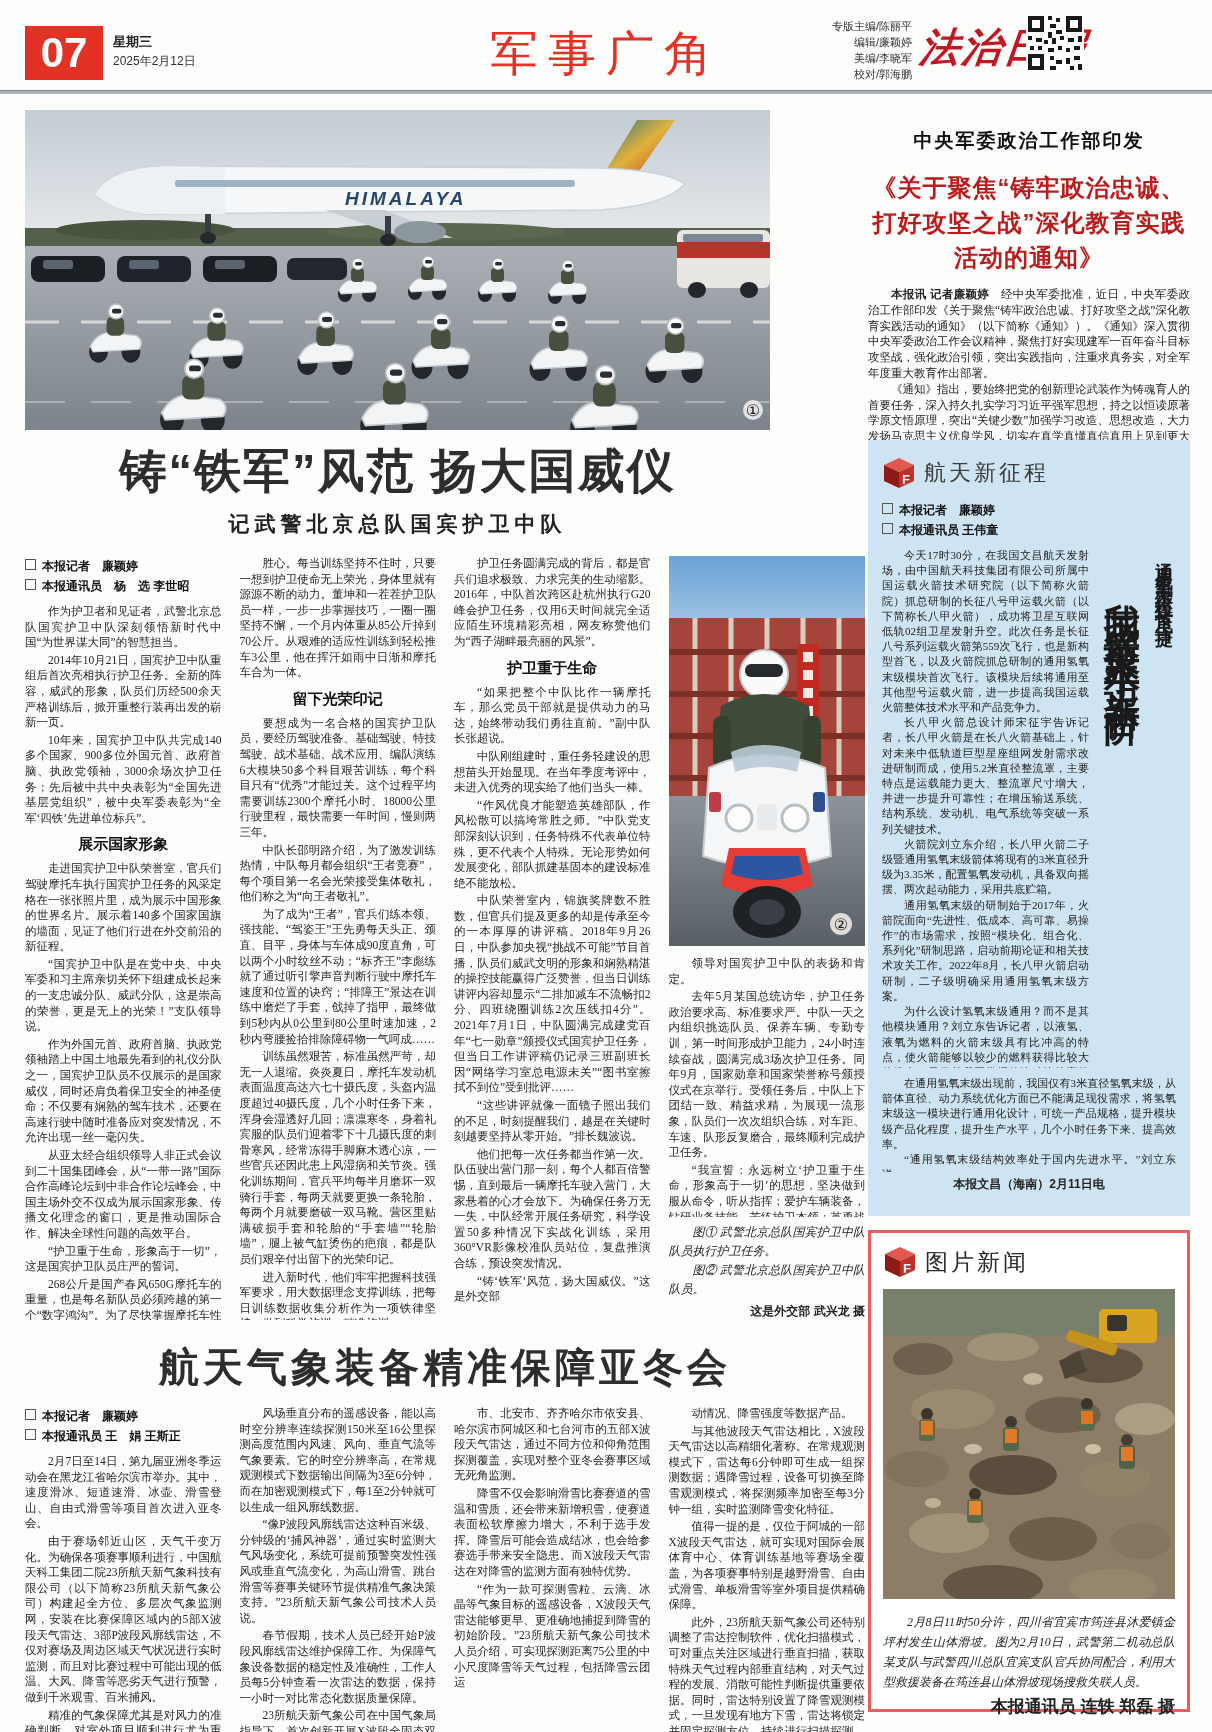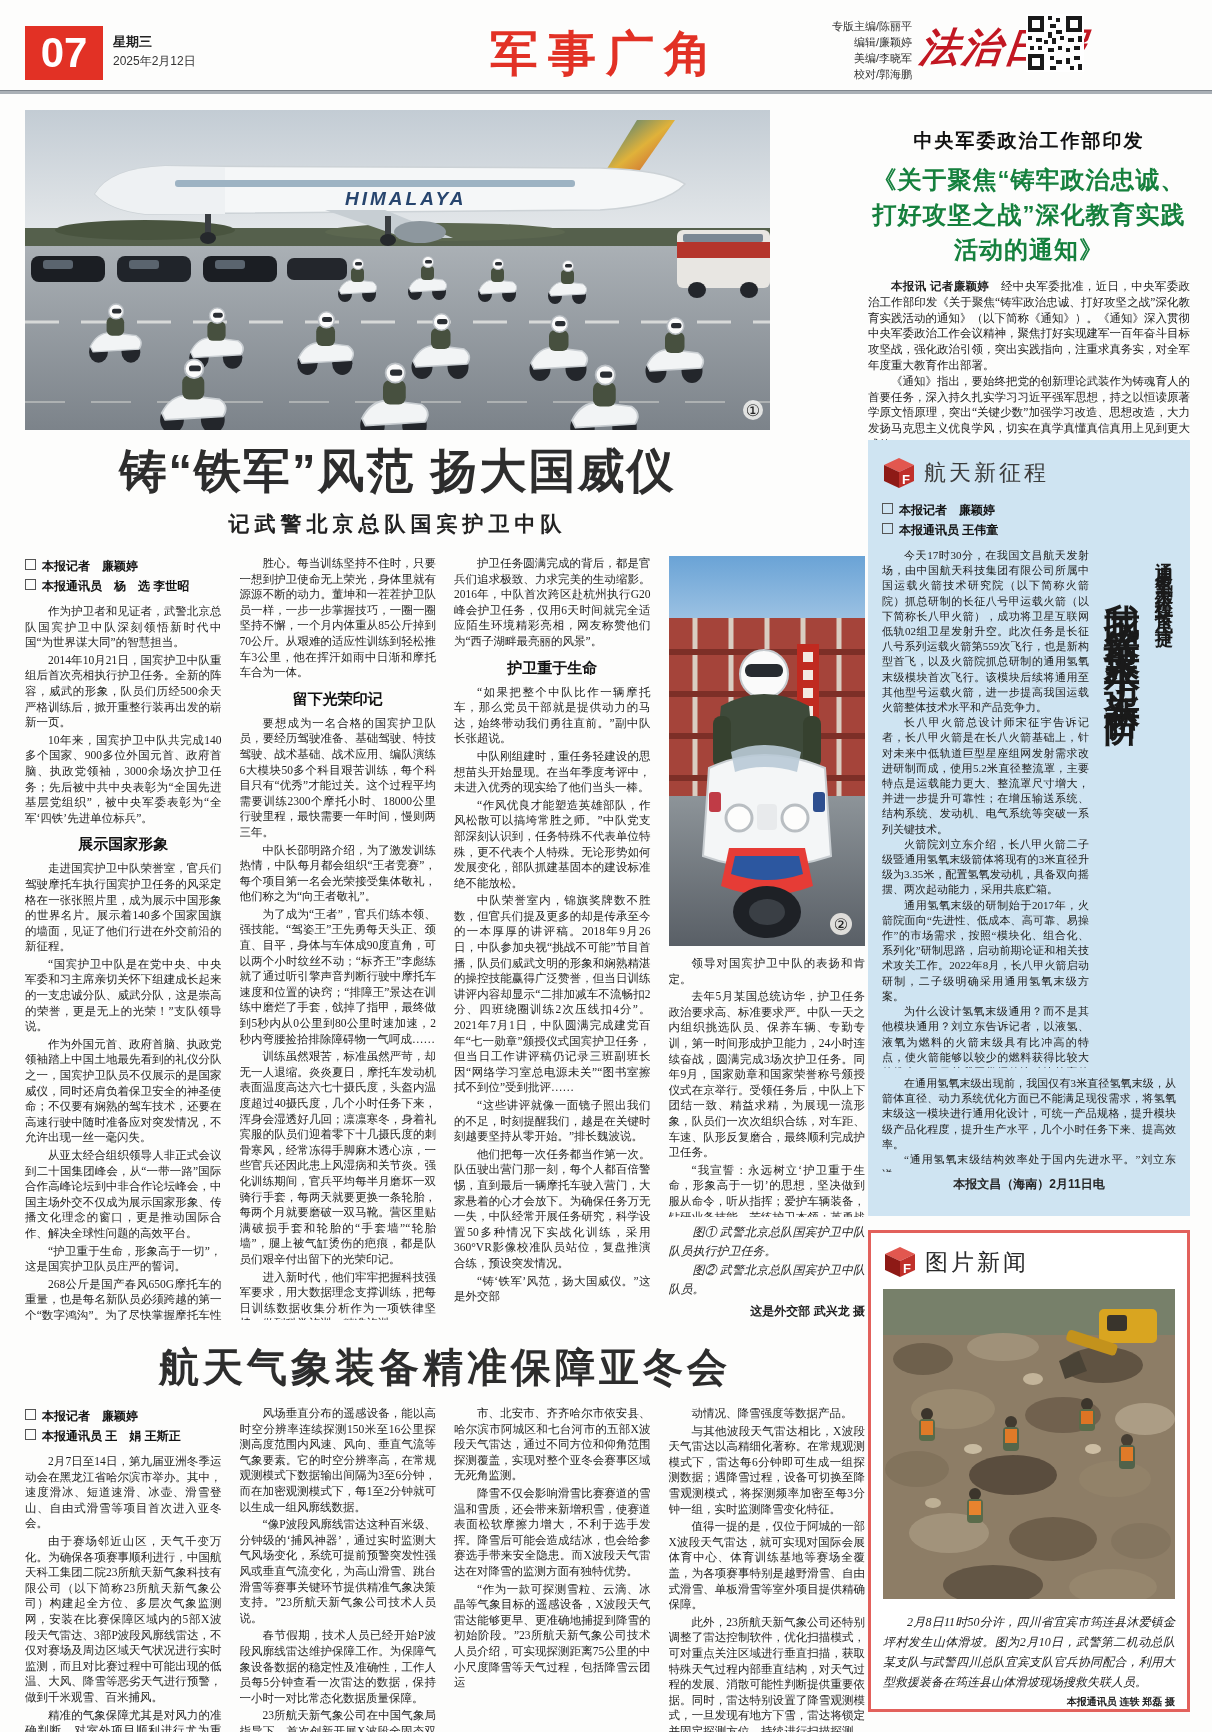--- a/index.html
+++ b/index.html
@@ -4,21 +4,21 @@
 <style>
   html,body{margin:0;padding:0;background:#e9e9e9;}
   .page{position:relative;width:1212px;height:1732px;background:#fdfdfc;margin:0 auto;overflow:hidden;
         font-family:"Liberation Serif",serif;color:#222;}
   
   .pgnum{position:absolute;left:25px;top:26px;width:78px;height:54px;background:#e23125;color:#fff;
          font-family:"Liberation Sans",sans-serif;font-weight:bold;font-size:42px;line-height:54px;text-align:center;}
   .wk{position:absolute;left:113px;top:33px;font-size:13px;font-weight:bold;font-family:"Liberation Sans",sans-serif;}
   .dt{position:absolute;left:113px;top:53px;font-size:12px;font-family:"Liberation Sans",sans-serif;color:#333;}
   .secttl{position:absolute;left:406px;top:22px;width:400px;text-align:center;color:#e23125;
-          font-family:"Liberation Sans",sans-serif;font-weight:bold;font-size:48px;letter-spacing:10px;}
+          font-family:"Liberation Sans",sans-serif;font-weight:normal;font-size:48px;letter-spacing:10px;}
   .credits{position:absolute;left:812px;top:18px;width:100px;text-align:right;font-size:11px;line-height:16px;
            font-family:"Liberation Sans",sans-serif;color:#333;}
   .masthead{position:absolute;left:920px;top:20px;font-size:40px;font-weight:bold;font-style:italic;
             color:#c21722;font-family:"Liberation Serif",serif;letter-spacing:2px;transform:skewX(-6deg);}
   .qr{position:absolute;left:1026px;top:14px;}
   .hrule{position:absolute;left:0;top:90px;width:1212px;height:3px;background:#aab0b6;border-top:1px solid #7e858c;}
   
   .col p{margin:0 0 2px 0;font-size:11.5px;line-height:15.6px;text-align:justify;text-indent:2em;color:#1f1f1f;}
   .sechead{font-family:"Liberation Sans",sans-serif;font-weight:bold;font-size:15px;text-align:center;
            margin:9px 0 7px 0;color:#111;}
@@ -35,21 +35,21 @@
   .colflex{display:flex;flex-direction:column;}
   .colflex .grow{flex:1;overflow:hidden;}
   .caps{flex-shrink:0;padding-top:6px;}
   .caps p{font-style:italic;font-size:12px;line-height:19px;text-indent:2em;margin:0;color:#222;}
   .pcredit{font-family:"Liberation Sans",sans-serif;font-weight:bold;font-size:12px;text-align:right;margin-top:4px;}
   .photo2wrap{flex-shrink:0;margin-bottom:6px;}
   
   .notice{position:absolute;left:868px;top:128px;width:322px;}
   .kicker{font-family:"Liberation Sans",sans-serif;font-weight:bold;font-size:19px;text-align:center;letter-spacing:2px;color:#111;}
   .nhl{font-family:"Liberation Sans",sans-serif;font-weight:bold;font-size:24px;line-height:35px;text-align:center;
-       letter-spacing:1px;color:#15803d;margin-top:8px;}
+       letter-spacing:1px;color:#b91c1c;margin-top:16px;}
   .nbody{margin-top:12px;height:210px;overflow:hidden;}
   .nbody p{font-size:11.5px;line-height:15.8px;text-align:justify;text-indent:2em;margin:0;}
   .lead{font-weight:bold;font-family:"Liberation Sans",sans-serif;}
   .bluebox{position:absolute;left:868px;top:440px;width:322px;height:776px;background:#cfe4f2;box-sizing:border-box;padding:16px 14px;}
   .logo-row{display:flex;align-items:center;gap:8px;margin-bottom:10px;}
   .logo-ttl{font-family:"Liberation Sans",sans-serif;font-size:22px;letter-spacing:3px;color:#3c3c3c;}
   .bb-byline{font-size:12px;font-weight:bold;font-family:"Liberation Sans",sans-serif;line-height:20px;margin-bottom:8px;color:#111;}
   .bb-content{display:flex;height:520px;overflow:hidden;}
   .bb-body{flex:1;overflow:hidden;padding-right:8px;}
   .bb-body p{font-size:11px;line-height:15.2px;text-align:justify;text-indent:2em;margin:0;}
@@ -57,21 +57,21 @@
           letter-spacing:9px;color:#1a1a1a;margin-top:26px;}
   .vt-small{writing-mode:vertical-rl;font-family:"Liberation Sans",sans-serif;font-weight:bold;font-size:18px;
             letter-spacing:6px;color:#1a1a1a;margin-left:6px;}
   .bb-bottom{margin-top:8px;height:96px;overflow:hidden;}
   .bb-bottom p{font-size:11px;line-height:15.2px;text-align:justify;text-indent:2em;margin:0;}
   .bb-date{font-size:12px;font-weight:bold;text-align:center;margin-top:4px;font-family:"Liberation Sans",sans-serif;}
   .picbox{position:absolute;left:868px;top:1230px;width:322px;height:482px;border:3px solid #e2615c;
           box-sizing:border-box;background:#fff;padding:12px;}
   .picbox .logo-ttl{font-size:23px;color:#2a2a2a;}
   .piccap{font-style:italic;font-size:12px;line-height:20px;text-align:justify;text-indent:2em;margin-top:9px;color:#222;}
-  .piccredit{font-family:"Liberation Sans",sans-serif;font-weight:bold;font-size:10px;text-align:right;margin-top:3px;}
+  .piccredit{font-family:"Liberation Sans",sans-serif;font-weight:bold;font-size:17px;text-align:right;margin-top:3px;}
   
   .bothl{position:absolute;left:25px;top:1340px;width:840px;text-align:center;
          font-family:"Liberation Sans",sans-serif;font-weight:600;font-size:40px;letter-spacing:4px;color:#2d2d2d;}
   .botcols{position:absolute;left:25px;top:1406px;width:840px;height:326px;display:flex;gap:18px;}
 </style>
 </head>
 <body>
 
 <div class="page">
 

